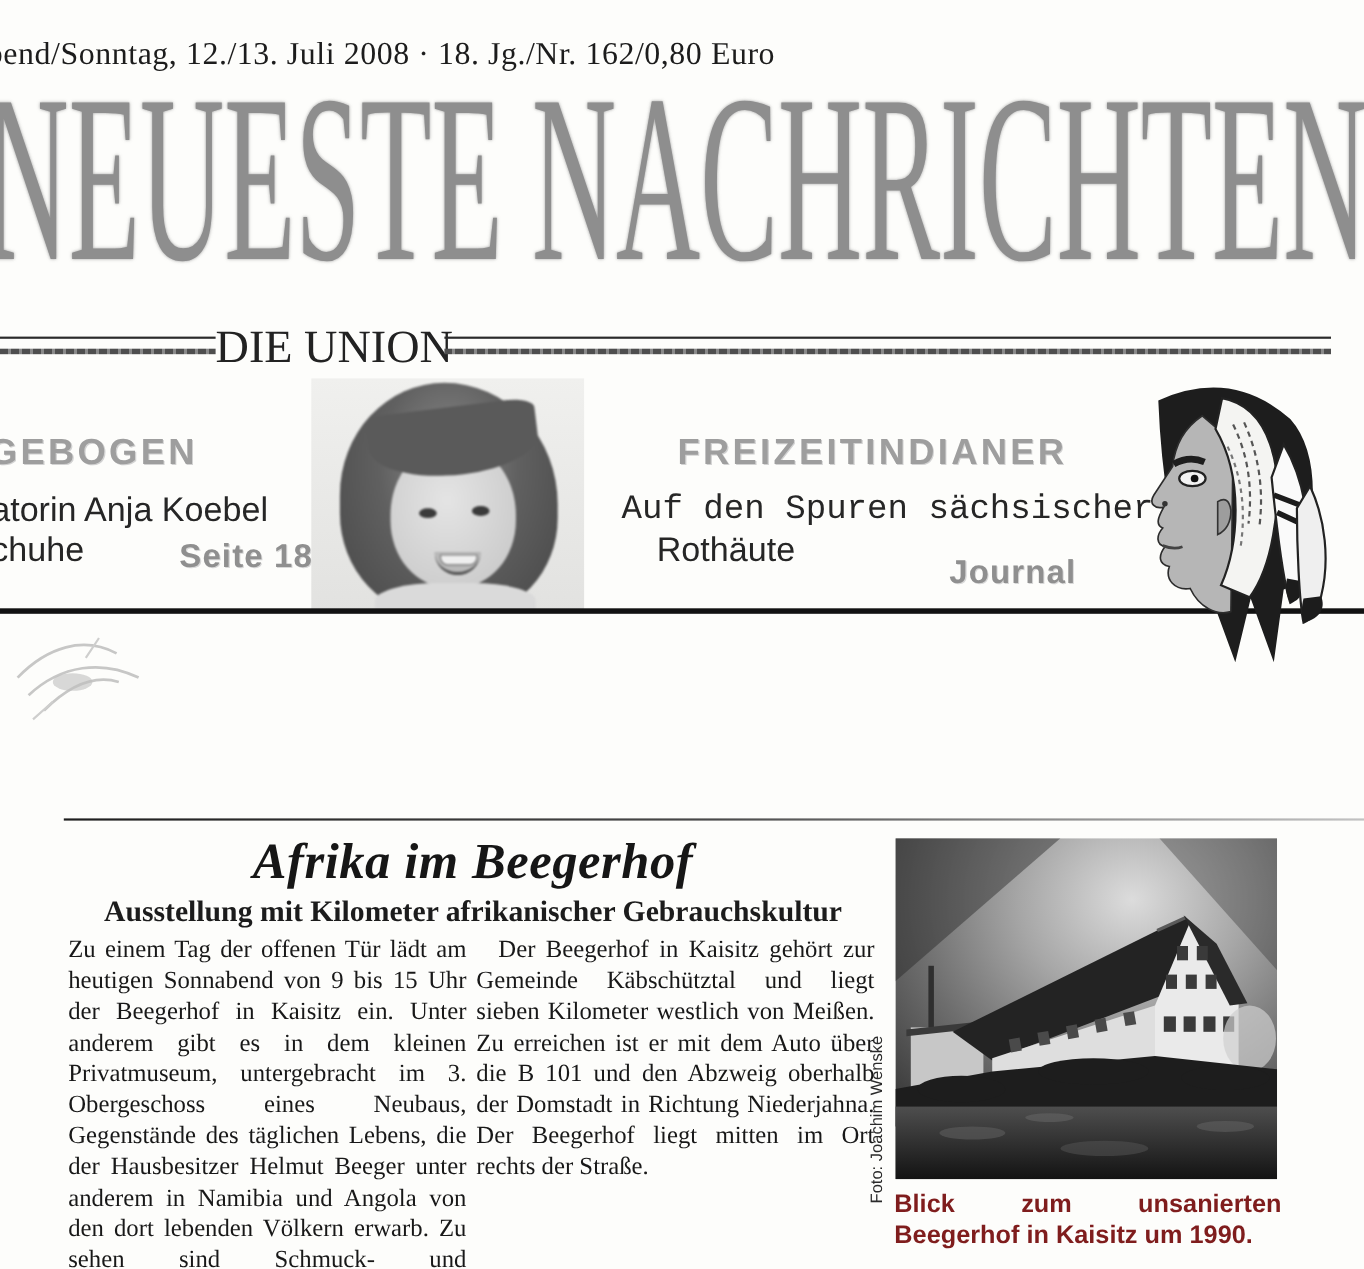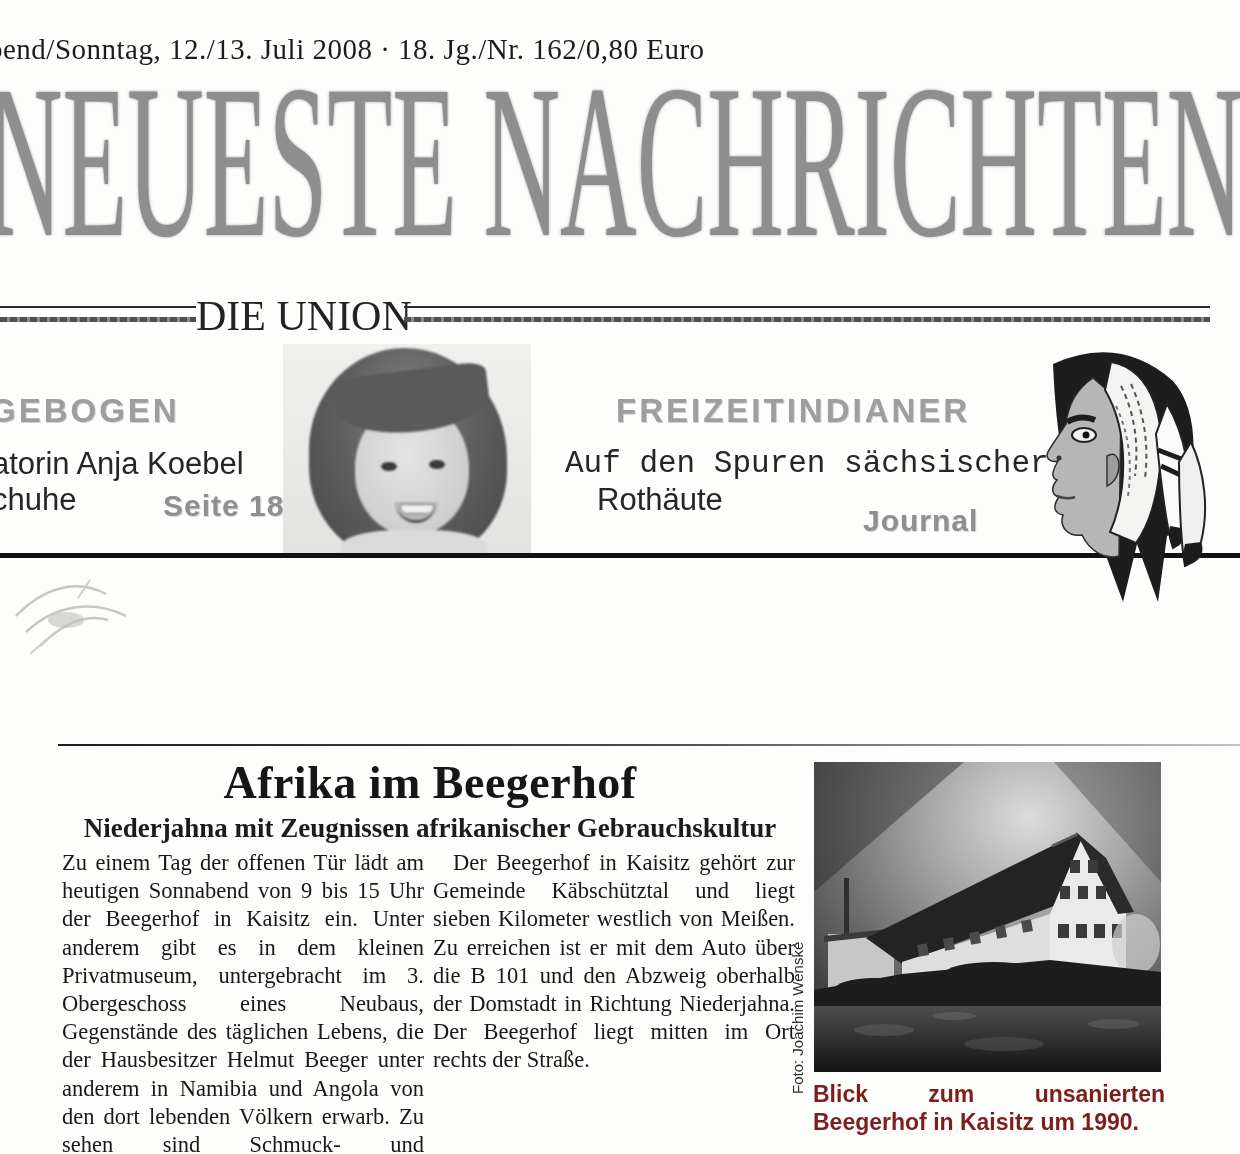--- a/index.html
+++ b/index.html
@@ -72,21 +72,21 @@
   
   .indian{position:absolute;left:995px;top:346px;width:228px;height:258px;z-index:3;}
   
   .rule-heavy{position:absolute;top:553px;left:0;width:1240px;height:5px;background:#121212;z-index:2;}
   .rule-thin{position:absolute;top:744px;left:58px;width:1182px;height:2px;
     background:linear-gradient(90deg,#1e1e1e,#4a4a4a 50%,#8c8c8c 75%,#c2c2c2 100%);}
   .smudge{position:absolute;left:8px;top:558px;width:150px;height:105px;opacity:.55;}
   
   .headline{
     position:absolute;top:756px;left:60px;width:740px;text-align:center;
-    font-size:46px;font-weight:bold;color:#161616;letter-spacing:.5px;
+    font-size:46px;font-weight:bold;color:#161616;letter-spacing:.5px;font-style:italic;
   }
   .subhead{
     position:absolute;top:813px;left:60px;width:740px;text-align:center;
     font-size:27px;font-weight:bold;color:#1c1c1c;
   }
   .col{
     position:absolute;top:849px;width:362px;
     font-size:22.5px;line-height:28.2px;text-align:justify;color:#181818;
   }
   .col p{margin:0;}
@@ -174,21 +174,21 @@
 
 <svg class="smudge" viewBox="0 0 150 105">
   <path d="M8,58 C35,30 68,20 98,36 M18,74 C48,46 85,42 118,58 M32,88 C58,62 80,56 100,62" stroke="#9b9b9b" stroke-width="2.5" fill="none"></path>
   <ellipse cx="58" cy="62" rx="18" ry="8" fill="#8d8d8d" opacity="0.6"></ellipse>
   <path d="M70,40 L82,22 M40,80 L22,96" stroke="#a8a8a8" stroke-width="2" fill="none"></path>
 </svg>
 
 <div class="rule-thin"></div>
 
 <div class="headline">Afrika im Beegerhof</div>
-<div class="subhead">Niederjahna mit Zeugnissen afrikanischer Gebrauchskultur</div>
+<div class="subhead">Ausstellung mit Kilometer afrikanischer Gebrauchskultur</div>
 
 <div id="col1" class="col">
   <p>Zu einem Tag der offenen Tür lädt am heutigen Sonnabend von 9 bis 15 Uhr der Beegerhof in Kaisitz ein. Unter anderem gibt es in dem kleinen Privatmuseum, untergebracht im 3. Obergeschoss eines Neubaus, Gegenstände des täglichen Lebens, die der Hausbesitzer Helmut Beeger unter anderem in Namibia und Angola von den dort lebenden Völkern erwarb. Zu sehen sind Schmuck- und Hygienegegenstände, Waffen, Werkzeuge, Musikinstrumente und Gefäße aller Art. Beeger, ein ge-</p>
 </div>
 <div id="col2" class="col">
   <p class="indent"><span>Der Beegerhof in Kaisitz gehört zur Gemeinde Käbschütztal und liegt sieben Kilometer westlich von Meißen. Zu erreichen ist er mit dem Auto über die B 101 und den Abzweig oberhalb der Domstadt in Richtung Niederjahna. Der Beegerhof liegt mitten im Ort rechts der Straße.</span></p>
 </div>
 
 <div class="photo-credit">Foto: Joachim Wenske</div>
 

